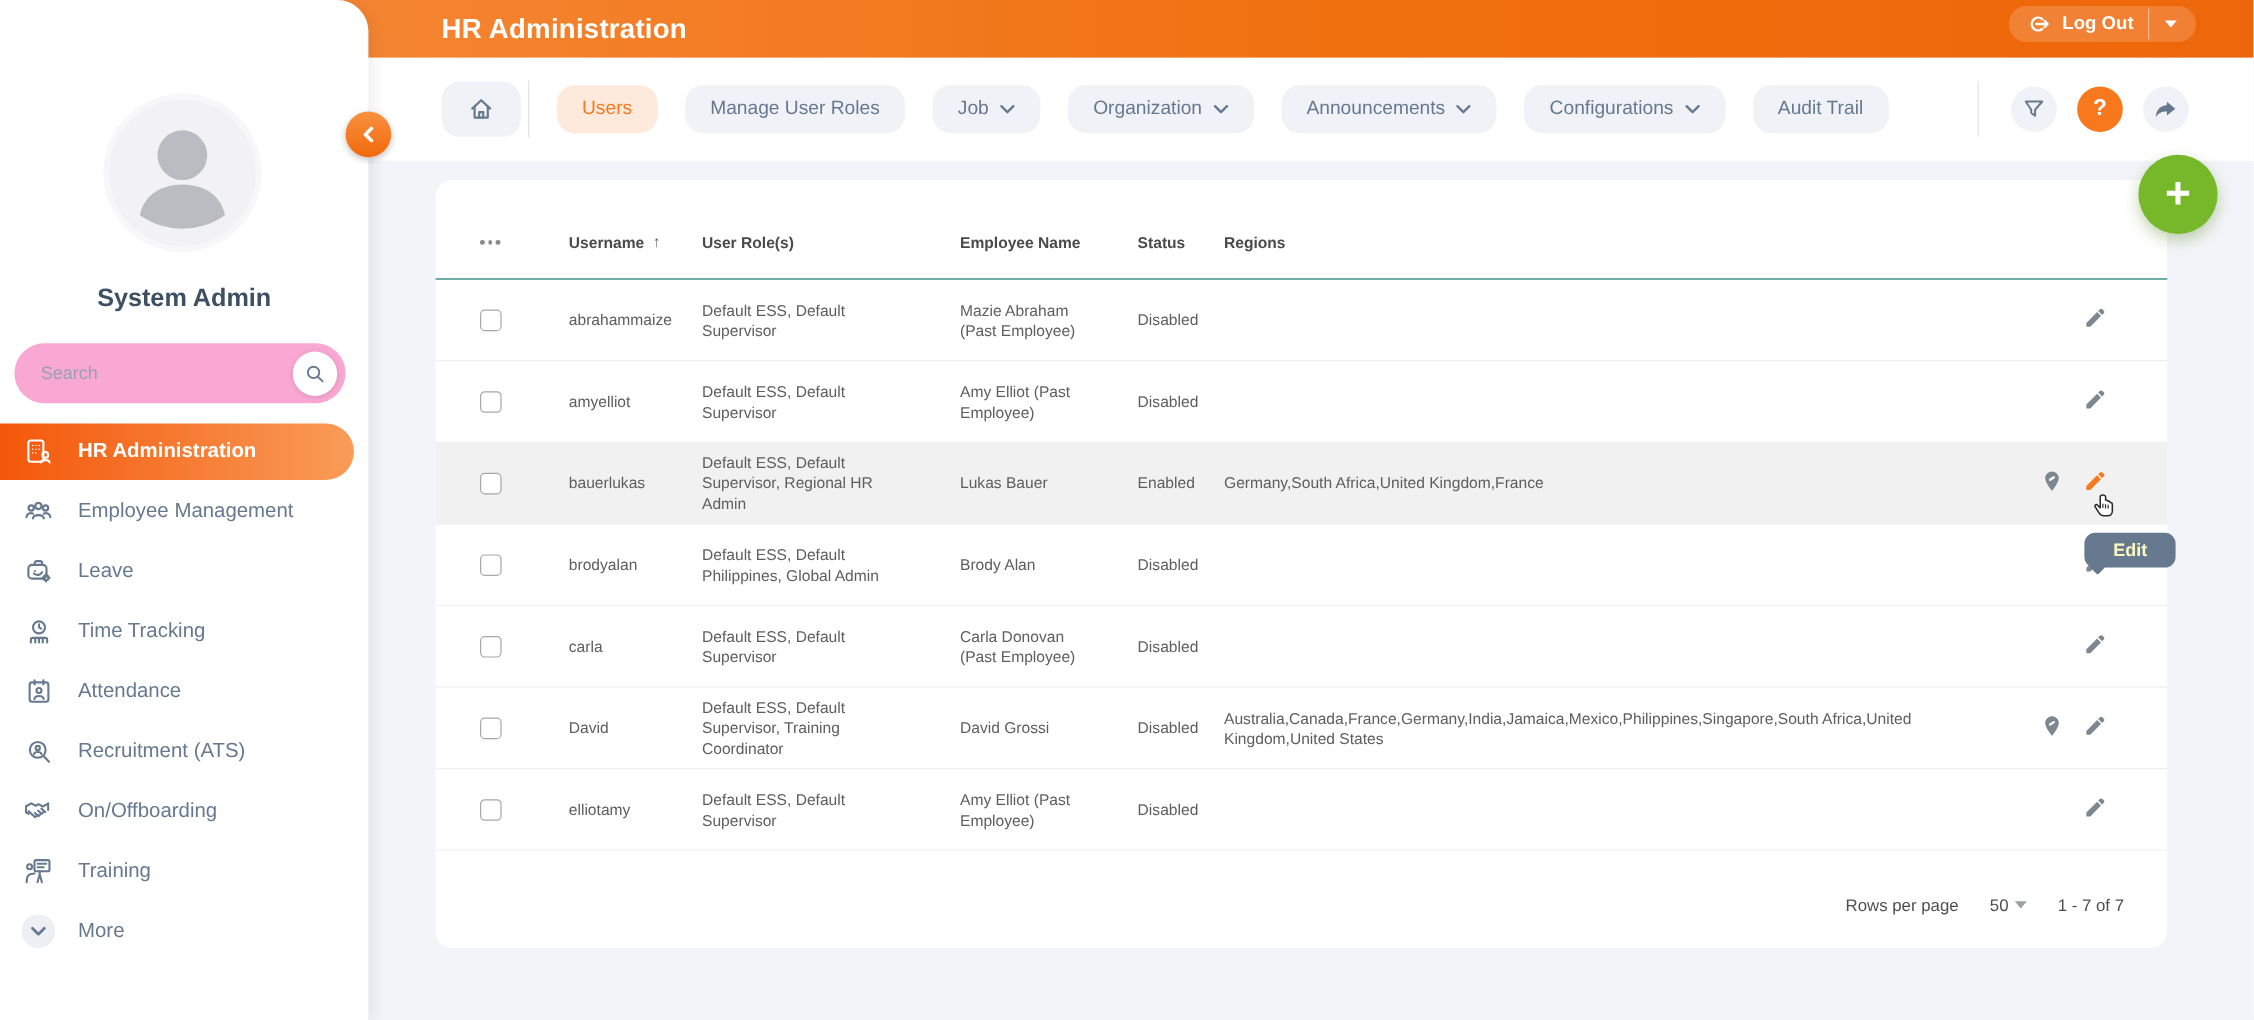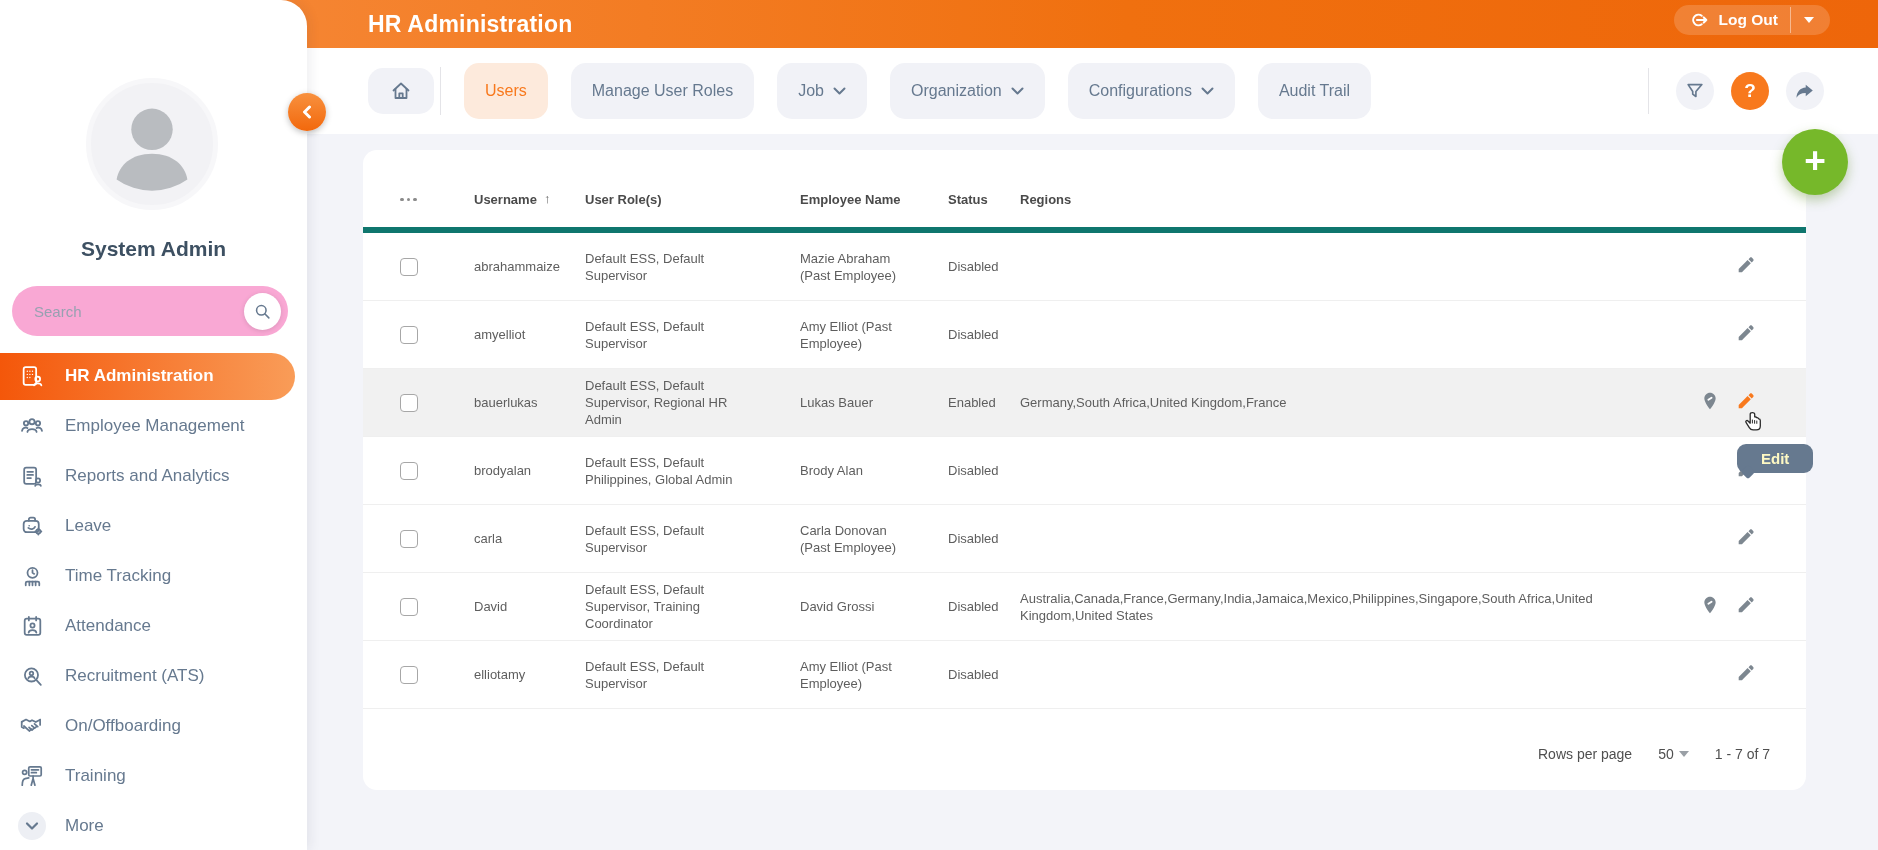--- a/index.html
+++ b/index.html
@@ -18,21 +18,21 @@
   .logout .lbl{ font-size:15.5px; font-weight:bold; }
   .logout .sep{ width:1px; height:26px; background:rgba(255,255,255,.45); margin-left:3px; }
   .caret-tri{ width:0; height:0; border-left:5.5px solid transparent; border-right:5.5px solid transparent;
     border-top:6.5px solid #fff; margin:0 4px; }
   
   .tabbar{ position:absolute; top:48px; left:0; right:0; height:86px; background:#fff; z-index:2;
     display:flex; align-items:center; padding-left:368px; }
   .home-pill{ width:66px; height:46px; border-radius:15px; background:#f1f2f7; color:#66798f;
     display:flex; align-items:center; justify-content:center; margin-right:4px; cursor:pointer; }
   .vsep{ width:1px; height:48px; background:#e4e4e8; margin:0 23px 0 2px; }
-  .tab{ height:56px; border-radius:15px; background:#f1f2f7; display:flex; align-items:center;
+  .tab{ height:40px; border-radius:15px; background:#f1f2f7; display:flex; align-items:center;
     padding:0 21px; font-size:16px; color:#66798f; gap:9px; margin-right:23px; white-space:nowrap; cursor:pointer; }
   .tab.active{ background:#fdeadc; color:#f8791d; }
   .tb-right{ margin-left:auto; display:flex; align-items:center; gap:17px; padding-right:54px; }
   .vsep2{ width:1px; height:46px; background:#e4e4e8; margin-right:10px; }
   .circle-btn{ width:38px; height:38px; border-radius:50%; background:#f1f2f7; color:#66798f;
     display:flex; align-items:center; justify-content:center; cursor:pointer; }
   .circle-btn.help{ background:#f8791d; color:#fff; font-size:19px; font-weight:bold; }
   
   .sidebar{ position:absolute; left:0; top:0; width:307px; height:850px; background:#fff;
     border-top-right-radius:26px; box-shadow:3px 0 12px rgba(40,40,70,.08); z-index:10; }
@@ -58,21 +58,21 @@
   .nav-item.active{ background:linear-gradient(90deg,#f4570a,#f99c58); color:#fff;
     border-radius:0 25px 25px 0; width:295px; height:47px; margin:1.5px 0; }
   .nav-item.active .ni-label{ font-weight:bold; }
   .chev-circle{ position:absolute; left:18px; width:28px; height:28px; border-radius:50%;
     background:#edeff4; display:flex; align-items:center; justify-content:center; }
   
   .card{ position:absolute; left:363px; top:150px; width:1443px; height:640px; background:#fff;
     border-radius:14px; z-index:2; }
   .trow{ display:grid; grid-template-columns:74px 111px 215px 148px 72px 1fr 115px;
     padding-left:37px; align-items:center; position:relative; }
-  .thead{ height:61px; margin-top:22px; border-bottom:6px solid #0f766e;
+  .thead{ height:61px; margin-top:22px; border-bottom:1px solid #0f766e;
     font-weight:bold; color:#4a4a4a; font-size:13px; }
   .trow.body{ height:68px; border-bottom:1px solid #efefef; font-size:13px; color:#5e5e5e; line-height:17px; }
   .trow.hl{ background:#f1f1f1; }
   .dots{ display:flex; gap:3px; }
   .dots i{ width:3.5px; height:3.5px; border-radius:50%; background:#8b8b8b; display:block; }
   .sort{ font-size:13px; color:#666; margin-left:7px; transform:translateY(-1px); display:inline-block;}
   .cb{ width:18px; height:18px; border:1.5px solid #a7a7a7; border-radius:4px; background:#fff; display:block; cursor:pointer;}
   .w-roles{ display:inline-block; width:162px; }
   .w-emp{ display:inline-block; width:120px; }
   .w-reg{ display:inline-block; max-width:590px; }
@@ -137,20 +137,26 @@
         <path d="M1.5 1.5l5 5 5-5"></path>
       </svg>
     </div>
   <div class="tab">
       <span>Organization</span>
     <svg width="13" height="9" viewBox="0 0 13 9" fill="none" stroke="currentColor" stroke-width="2" stroke-linecap="round" stroke-linejoin="round">
         <path d="M1.5 1.5l5 5 5-5"></path>
       </svg>
     </div>
   <div class="tab">
+      <span>Announcements</span>
+    <svg width="13" height="9" viewBox="0 0 13 9" fill="none" stroke="currentColor" stroke-width="2" stroke-linecap="round" stroke-linejoin="round">
+        <path d="M1.5 1.5l5 5 5-5"></path>
+      </svg>
+    </div>
+  <div class="tab">
       <span>Configurations</span>
     <svg width="13" height="9" viewBox="0 0 13 9" fill="none" stroke="currentColor" stroke-width="2" stroke-linecap="round" stroke-linejoin="round">
         <path d="M1.5 1.5l5 5 5-5"></path>
       </svg>
     </div>
   <div class="tab">
       <span>Audit Trail</span>
     </div>
 
   <div class="tb-right">
@@ -223,31 +229,20 @@
             <circle cx="17.5" cy="9.5" r="2"></circle>
             <circle cx="12" cy="8" r="2.4"></circle>
           <path d="M2.8 16.5c.3-2.7 3.3-3.6 5-2.6M21.2 16.5c-.3-2.7-3.3-3.6-5-2.6M7.8 17.5c.5-3.4 7.9-3.4 8.4 0"></path>
         </svg>
         </span>
       <span class="ni-label">Employee Management</span>
     </div>
     <div class="nav-item">
       <span class="ni-icon">
         <svg width="25" height="25" viewBox="0 0 24 24" fill="none" stroke="currentColor" stroke-width="1.7" stroke-linecap="round" stroke-linejoin="round">
-          <rect x="4" y="3.5" width="11.5" height="15.5" rx="2"></rect>
-            <path d="M7 7.5h5.5M7 10.5h5.5M7 13.5h3.5"></path>
-          <circle cx="17.3" cy="15.8" r="2"></circle>
-            <path d="M14.6 21c.3-2 5.1-2 5.4 0"></path>
-        </svg>
-        </span>
-      <span class="ni-label">Reports and Analytics</span>
-    </div>
-    <div class="nav-item">
-      <span class="ni-icon">
-        <svg width="25" height="25" viewBox="0 0 24 24" fill="none" stroke="currentColor" stroke-width="1.7" stroke-linecap="round" stroke-linejoin="round">
           <rect x="3.5" y="6.5" width="14.5" height="11" rx="3"></rect>
           <path d="M8.5 6.5V5.2a1.7 1.7 0 0 1 1.7-1.7h2.6a1.7 1.7 0 0 1 1.7 1.7v1.3"></path>
           <circle cx="8.8" cy="11.3" r=".8" fill="currentColor" stroke="none"></circle>
           <path d="M8 13.3c2.2 2 5.2 1.4 6.4-1"></path>
           <circle cx="17.6" cy="16.8" r="2"></circle>
             <path d="M17.6 13.9v1M17.6 18.7v1M14.7 16.8h1M19.5 16.8h1"></path>
         </svg>
         </span>
       <span class="ni-label">Leave</span>
     </div>

